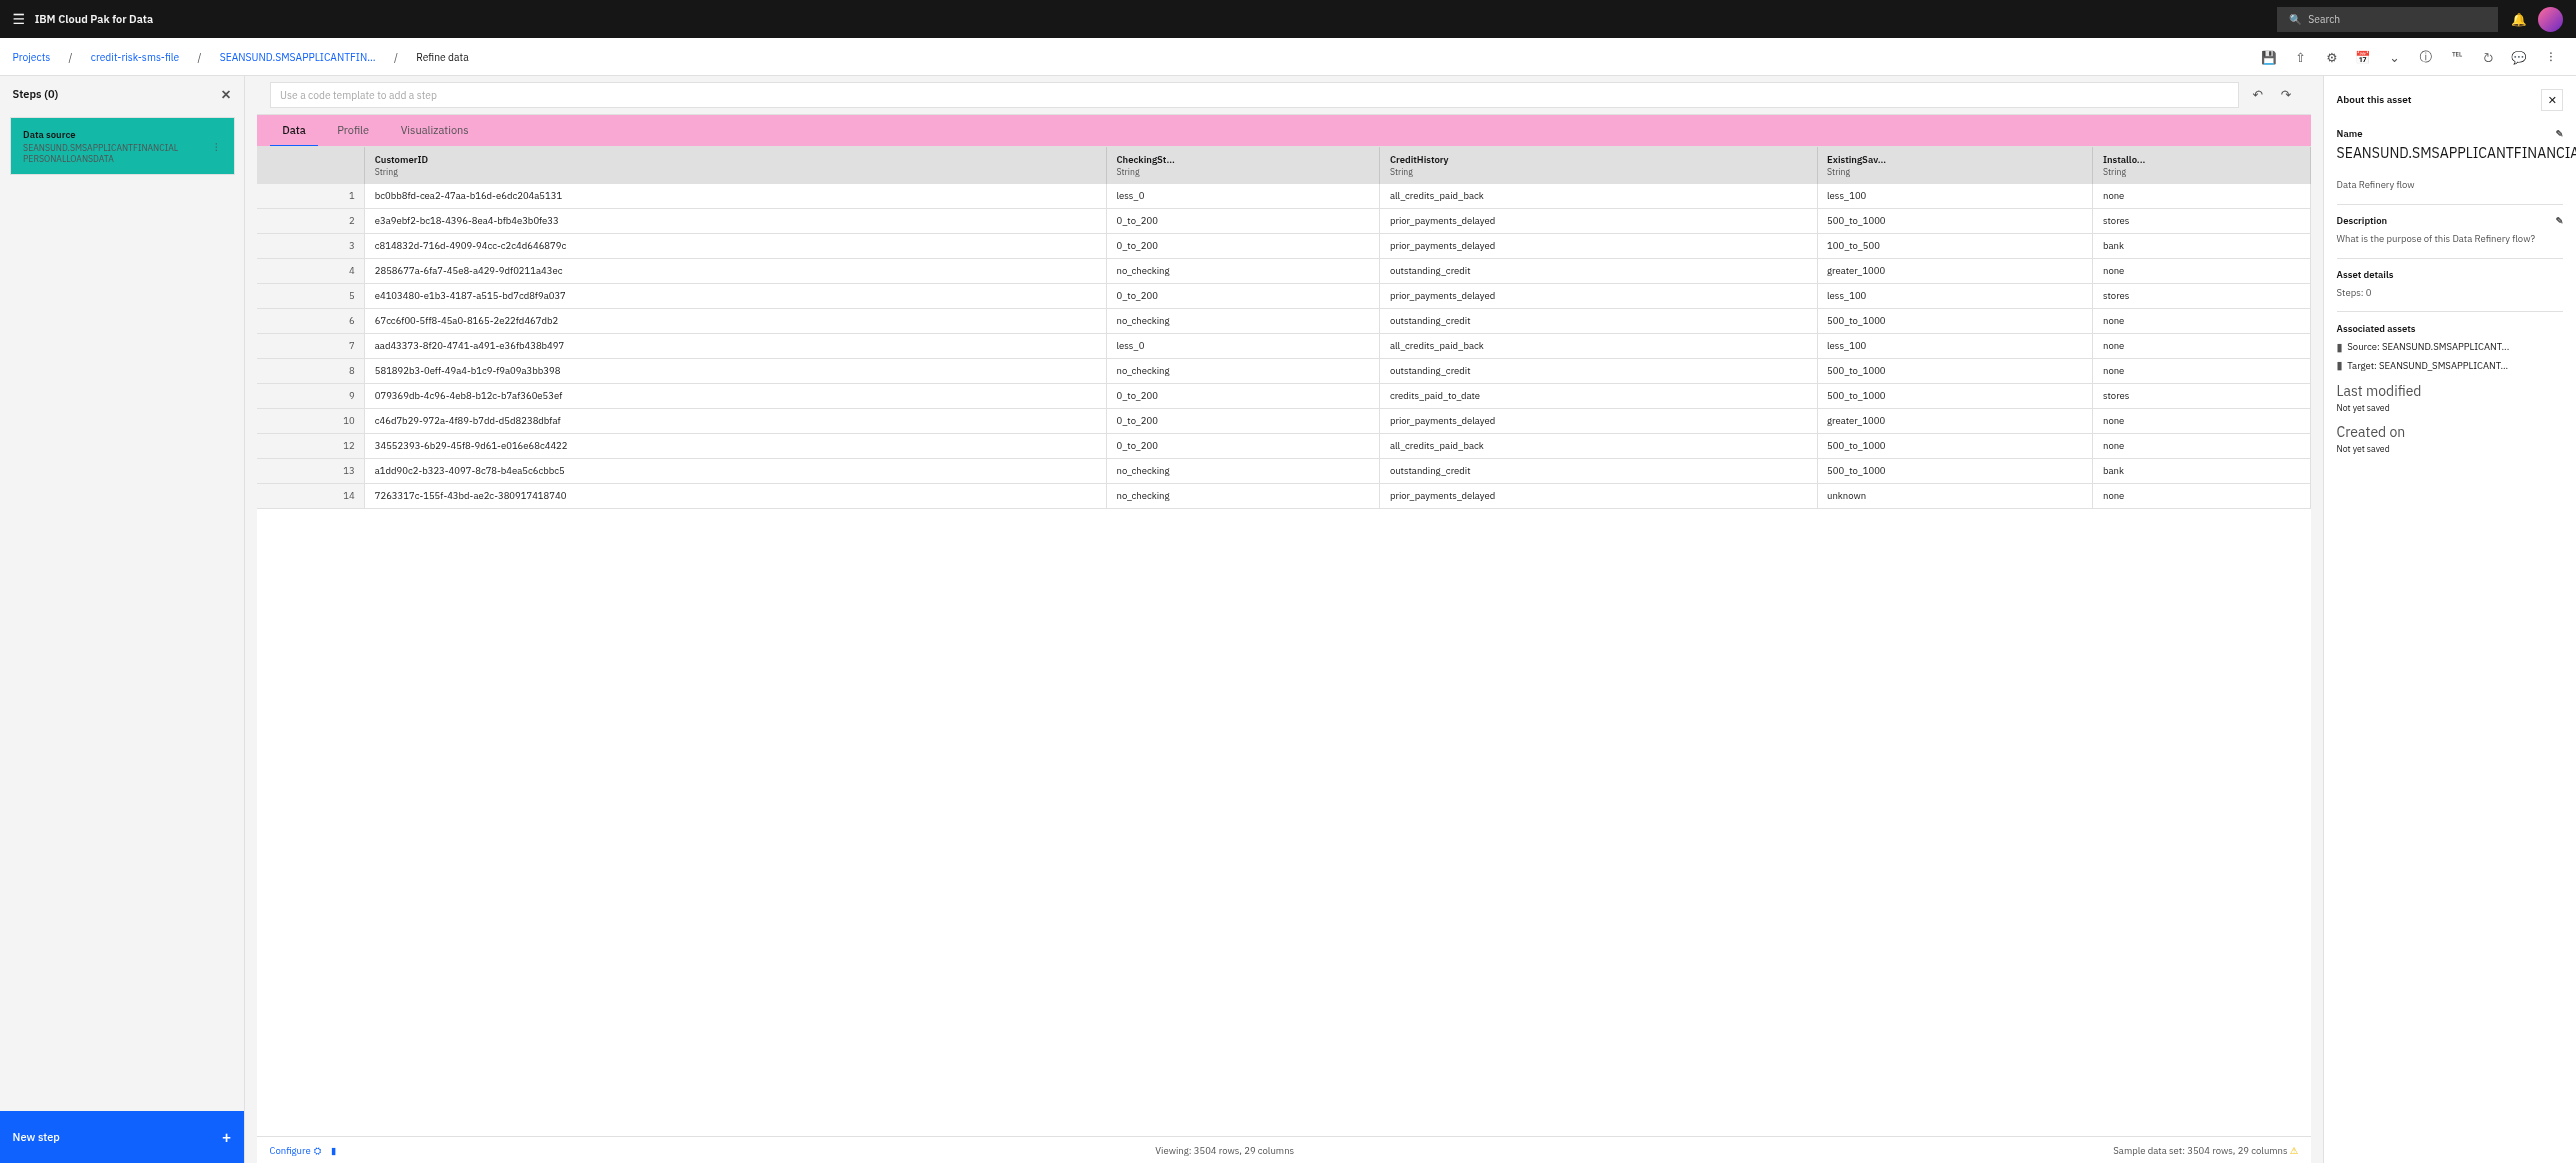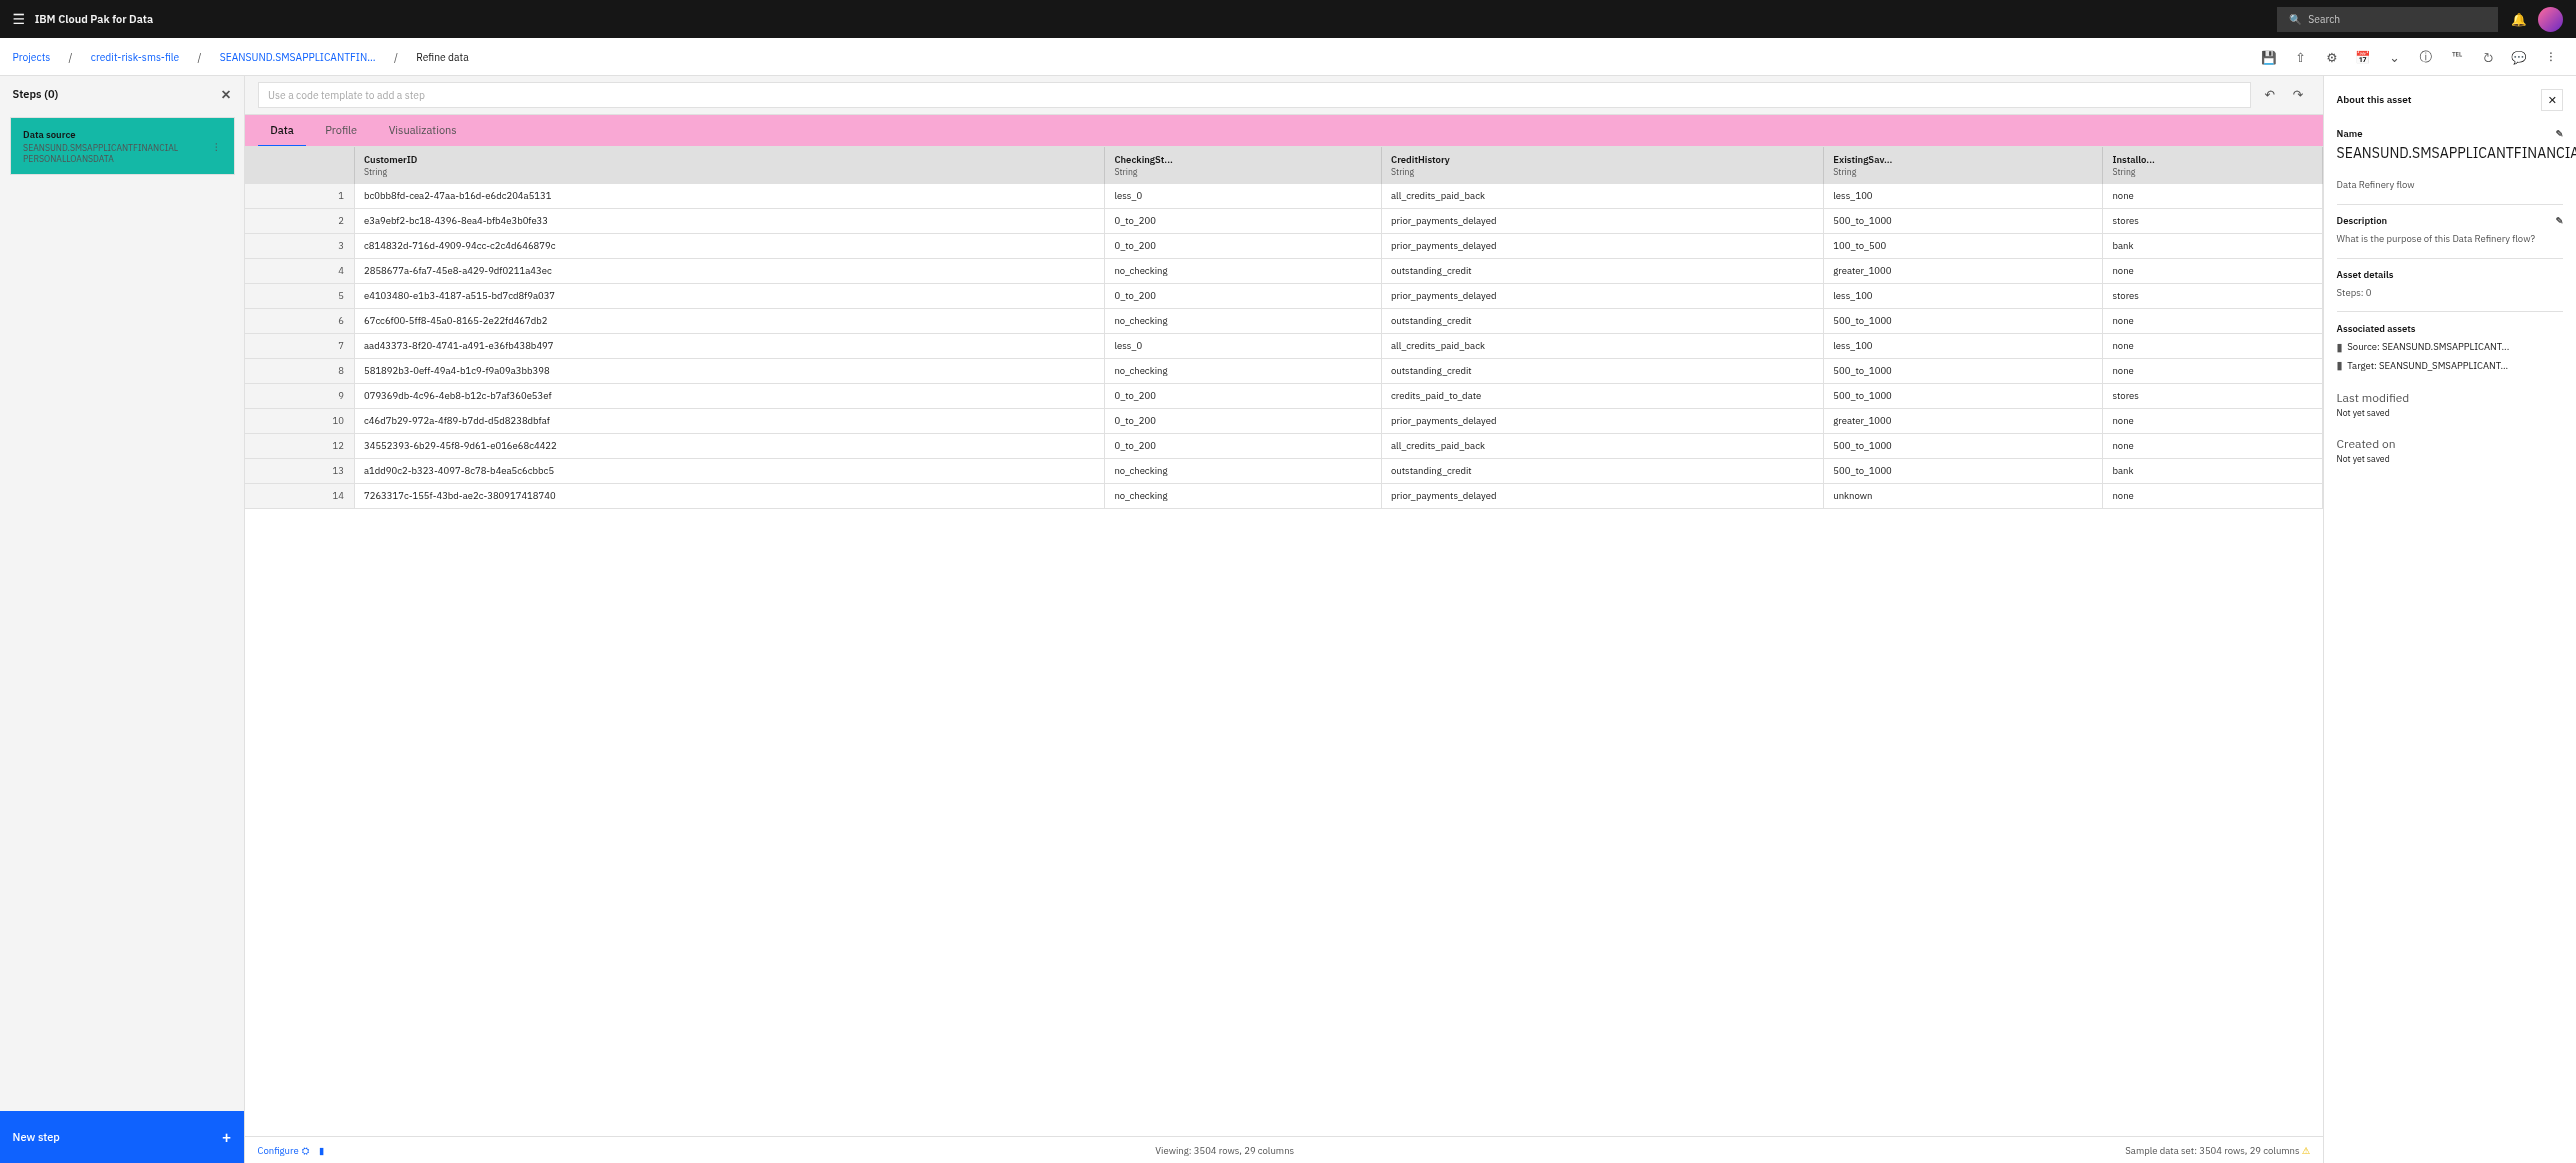--- a/index.html
+++ b/index.html
@@ -36,21 +36,21 @@
       border-bottom: 0.8px solid #e0e0e0;
       gap: 12px;
     }
     .breadcrumb-bar .bc-item { color: #0f62fe; font-size: 10.3px; cursor: pointer; }
     .breadcrumb-bar .bc-sep { color: #525252; margin: 0 6.3px; }
     .breadcrumb-bar .bc-current { color: #161616; font-size: 10.3px; }
     .breadcrumb-bar .bc-actions { margin-left: auto; display: flex; align-items: center; gap: 6.3px; }
     .bc-action-icon { width: 25px; height: 25px; display: flex; align-items: center; justify-content: center; cursor: pointer; color: #525252; font-size: 12.6px; }
 
     
-    .main-layout { display: flex; height: calc(100vh - 76px); }
+    .main-layout { display: flex; height: calc(100vh - 76px); gap: 12px; }
 
     
     .left-panel {
       width: 245px;
       min-width: 245px;
       background: #f4f4f4;
       border-right: 0.8px solid #e0e0e0;
       display: flex;
       flex-direction: column;
     }
@@ -151,21 +151,21 @@
       border: 0.8px solid #e0e0e0; background: #fff;
       width: 22px; height: 22px; display: flex; align-items: center; justify-content: center;
       cursor: pointer; font-size: 11px;
     }
     .section-label { font-size: 9.5px; font-weight: 600; color: #161616; margin-bottom: 4.7px; display: flex; align-items: center; justify-content: space-between; }
     .section-value { font-size: 9.5px; color: #525252; margin-bottom: 12.6px; }
     .section-value .asset-name { font-size: 14px; color: #161616; margin-bottom: 16px; }
     .edit-icon { cursor: pointer; color: #525252; }
     .associated-item { display: flex; align-items: center; gap: 4.7px; font-size: 9.5px; color: #161616; margin-bottom: 4.7px; }
     .associated-icon { color: #525252; font-size: 11px; }
-    .last-mod-label { font-size: 12px; color: #525252; margin-bottom: 1.6px; margin-top: 18px; }
+    .last-mod-label { font-size: 14px; color: #525252; margin-bottom: 1.6px; margin-top: 10px; }
     .last-mod-value { font-size: 8.7px; color: #161616; }
     hr.panel-divider { border: none; border-top: 0.8px solid #e0e0e0; margin: 9.5px 0; }
   </style>
 </head>
 <body>
 
 <nav class="top-nav">
   <span class="top-nav-menu">☰</span>
   <span class="top-nav-logo">IBM Cloud Pak for Data</span>
   <div class="top-nav-search">

